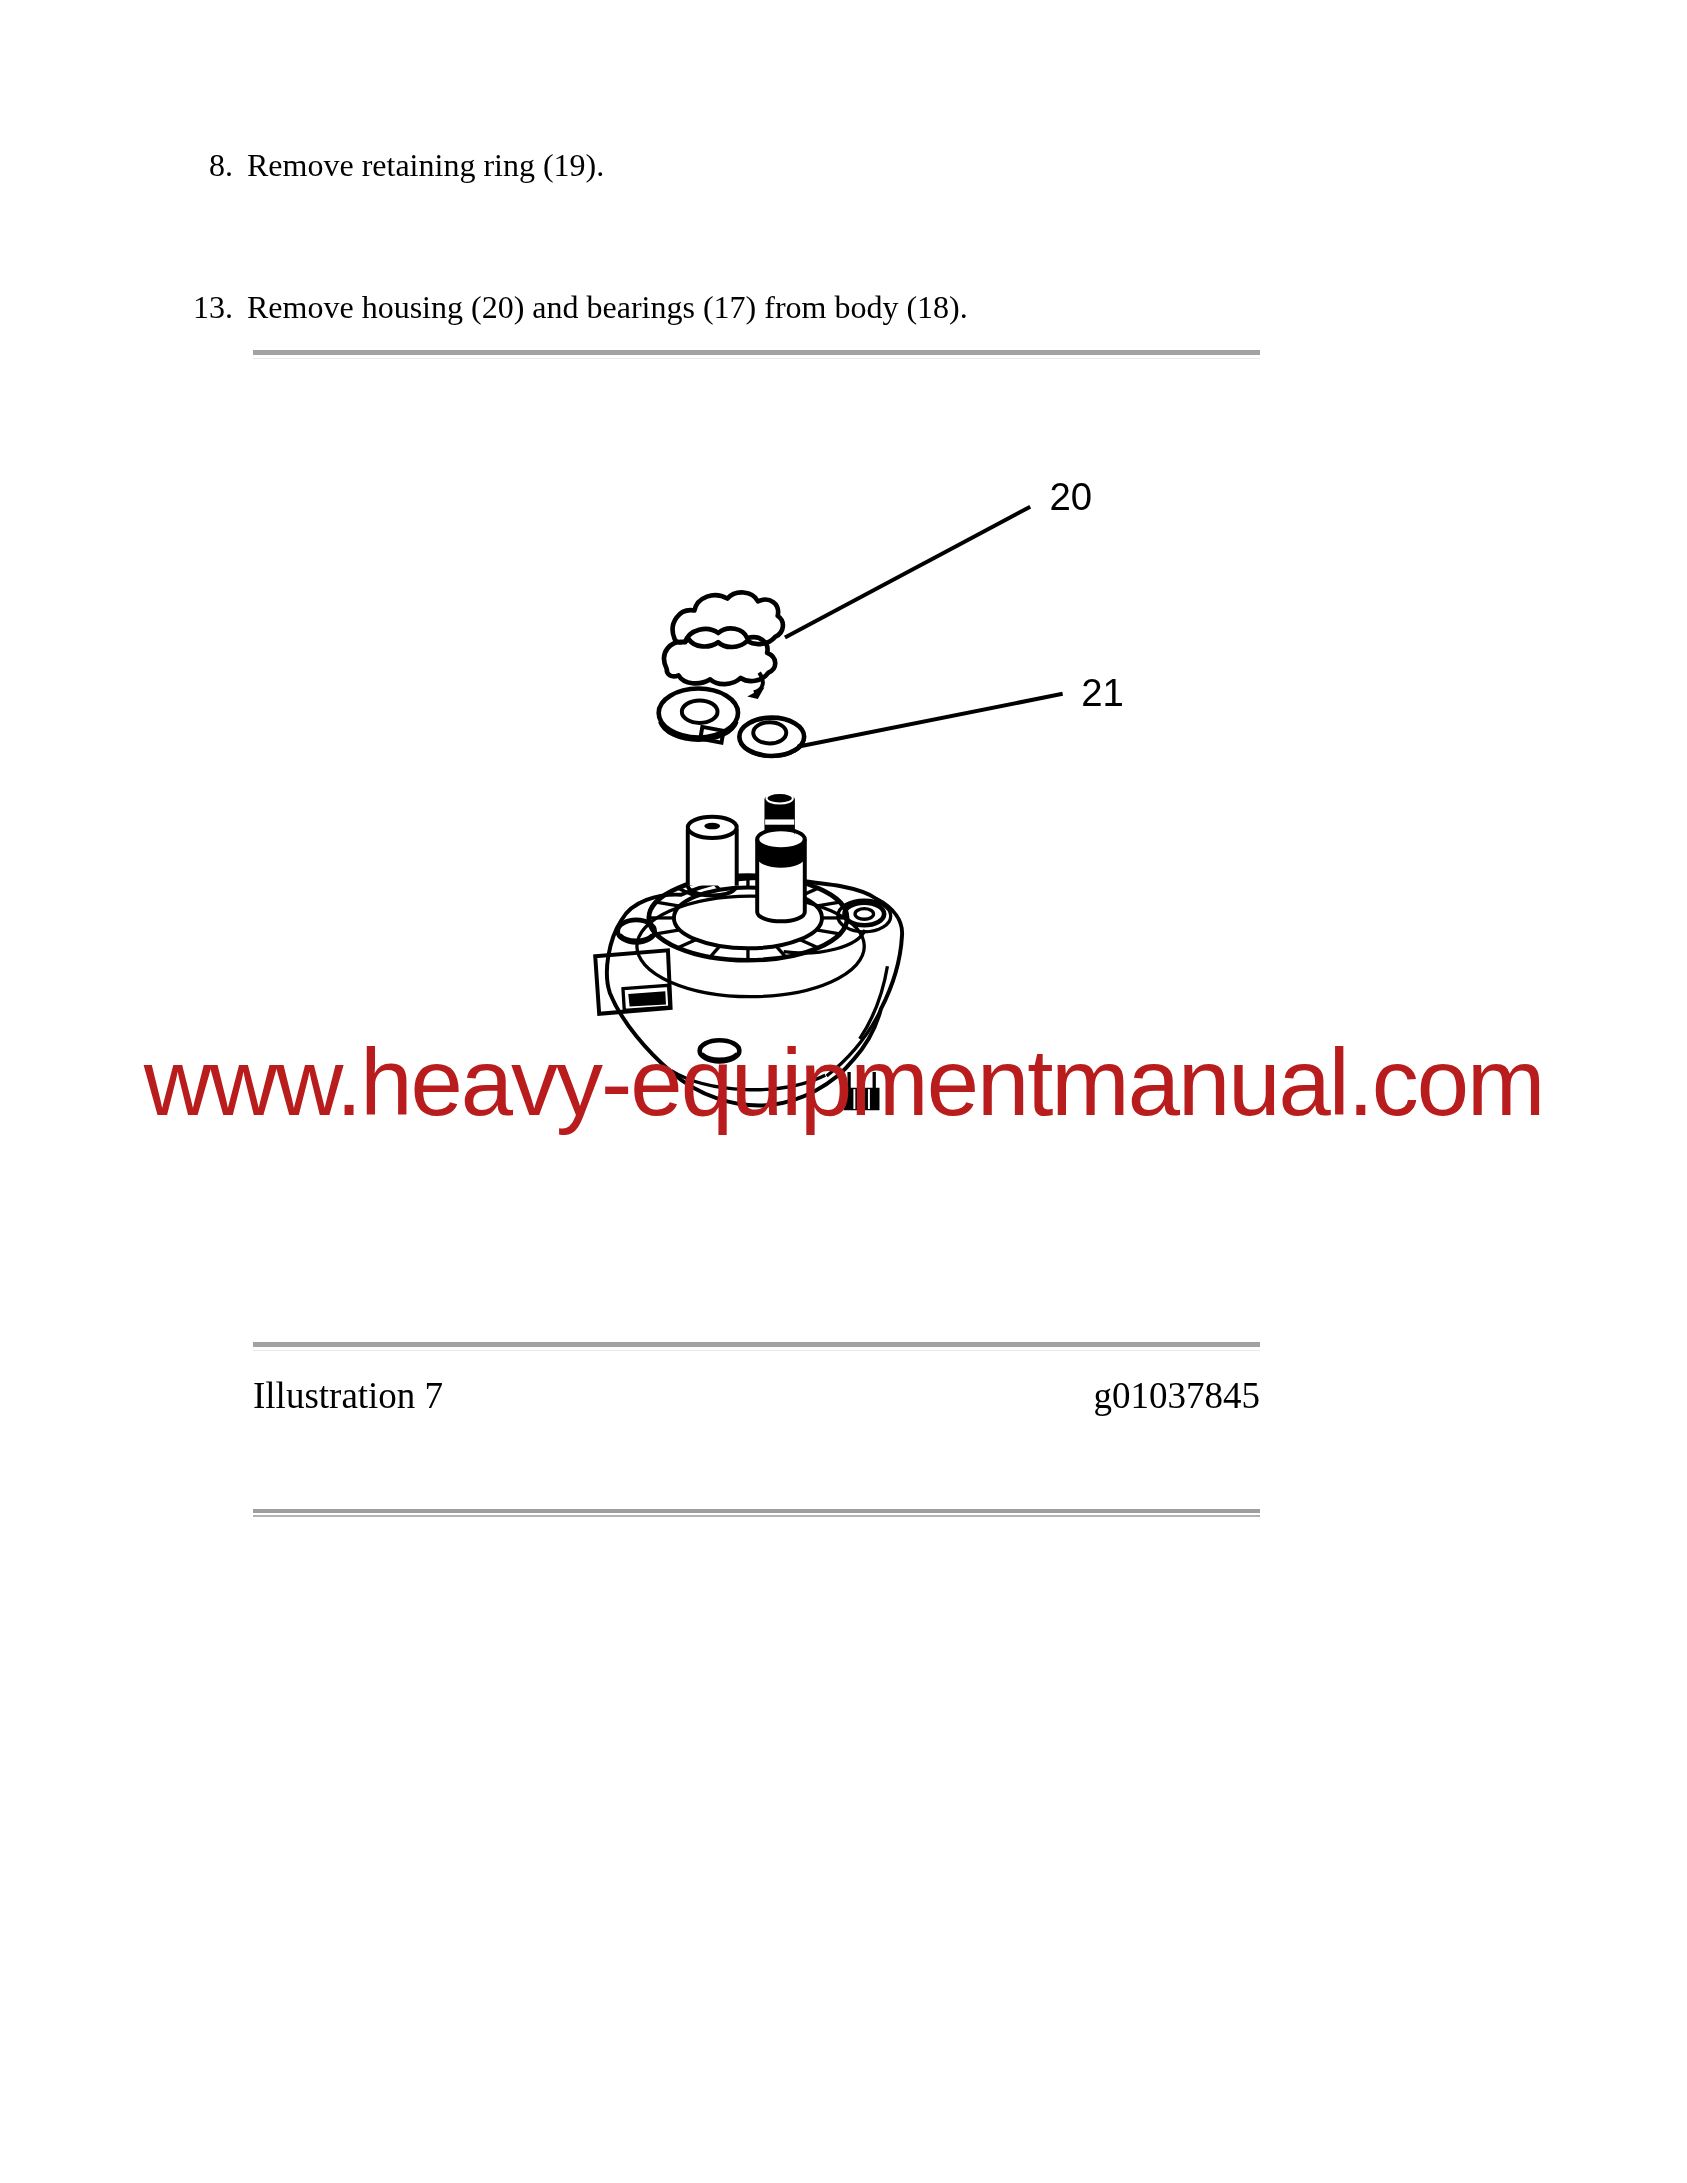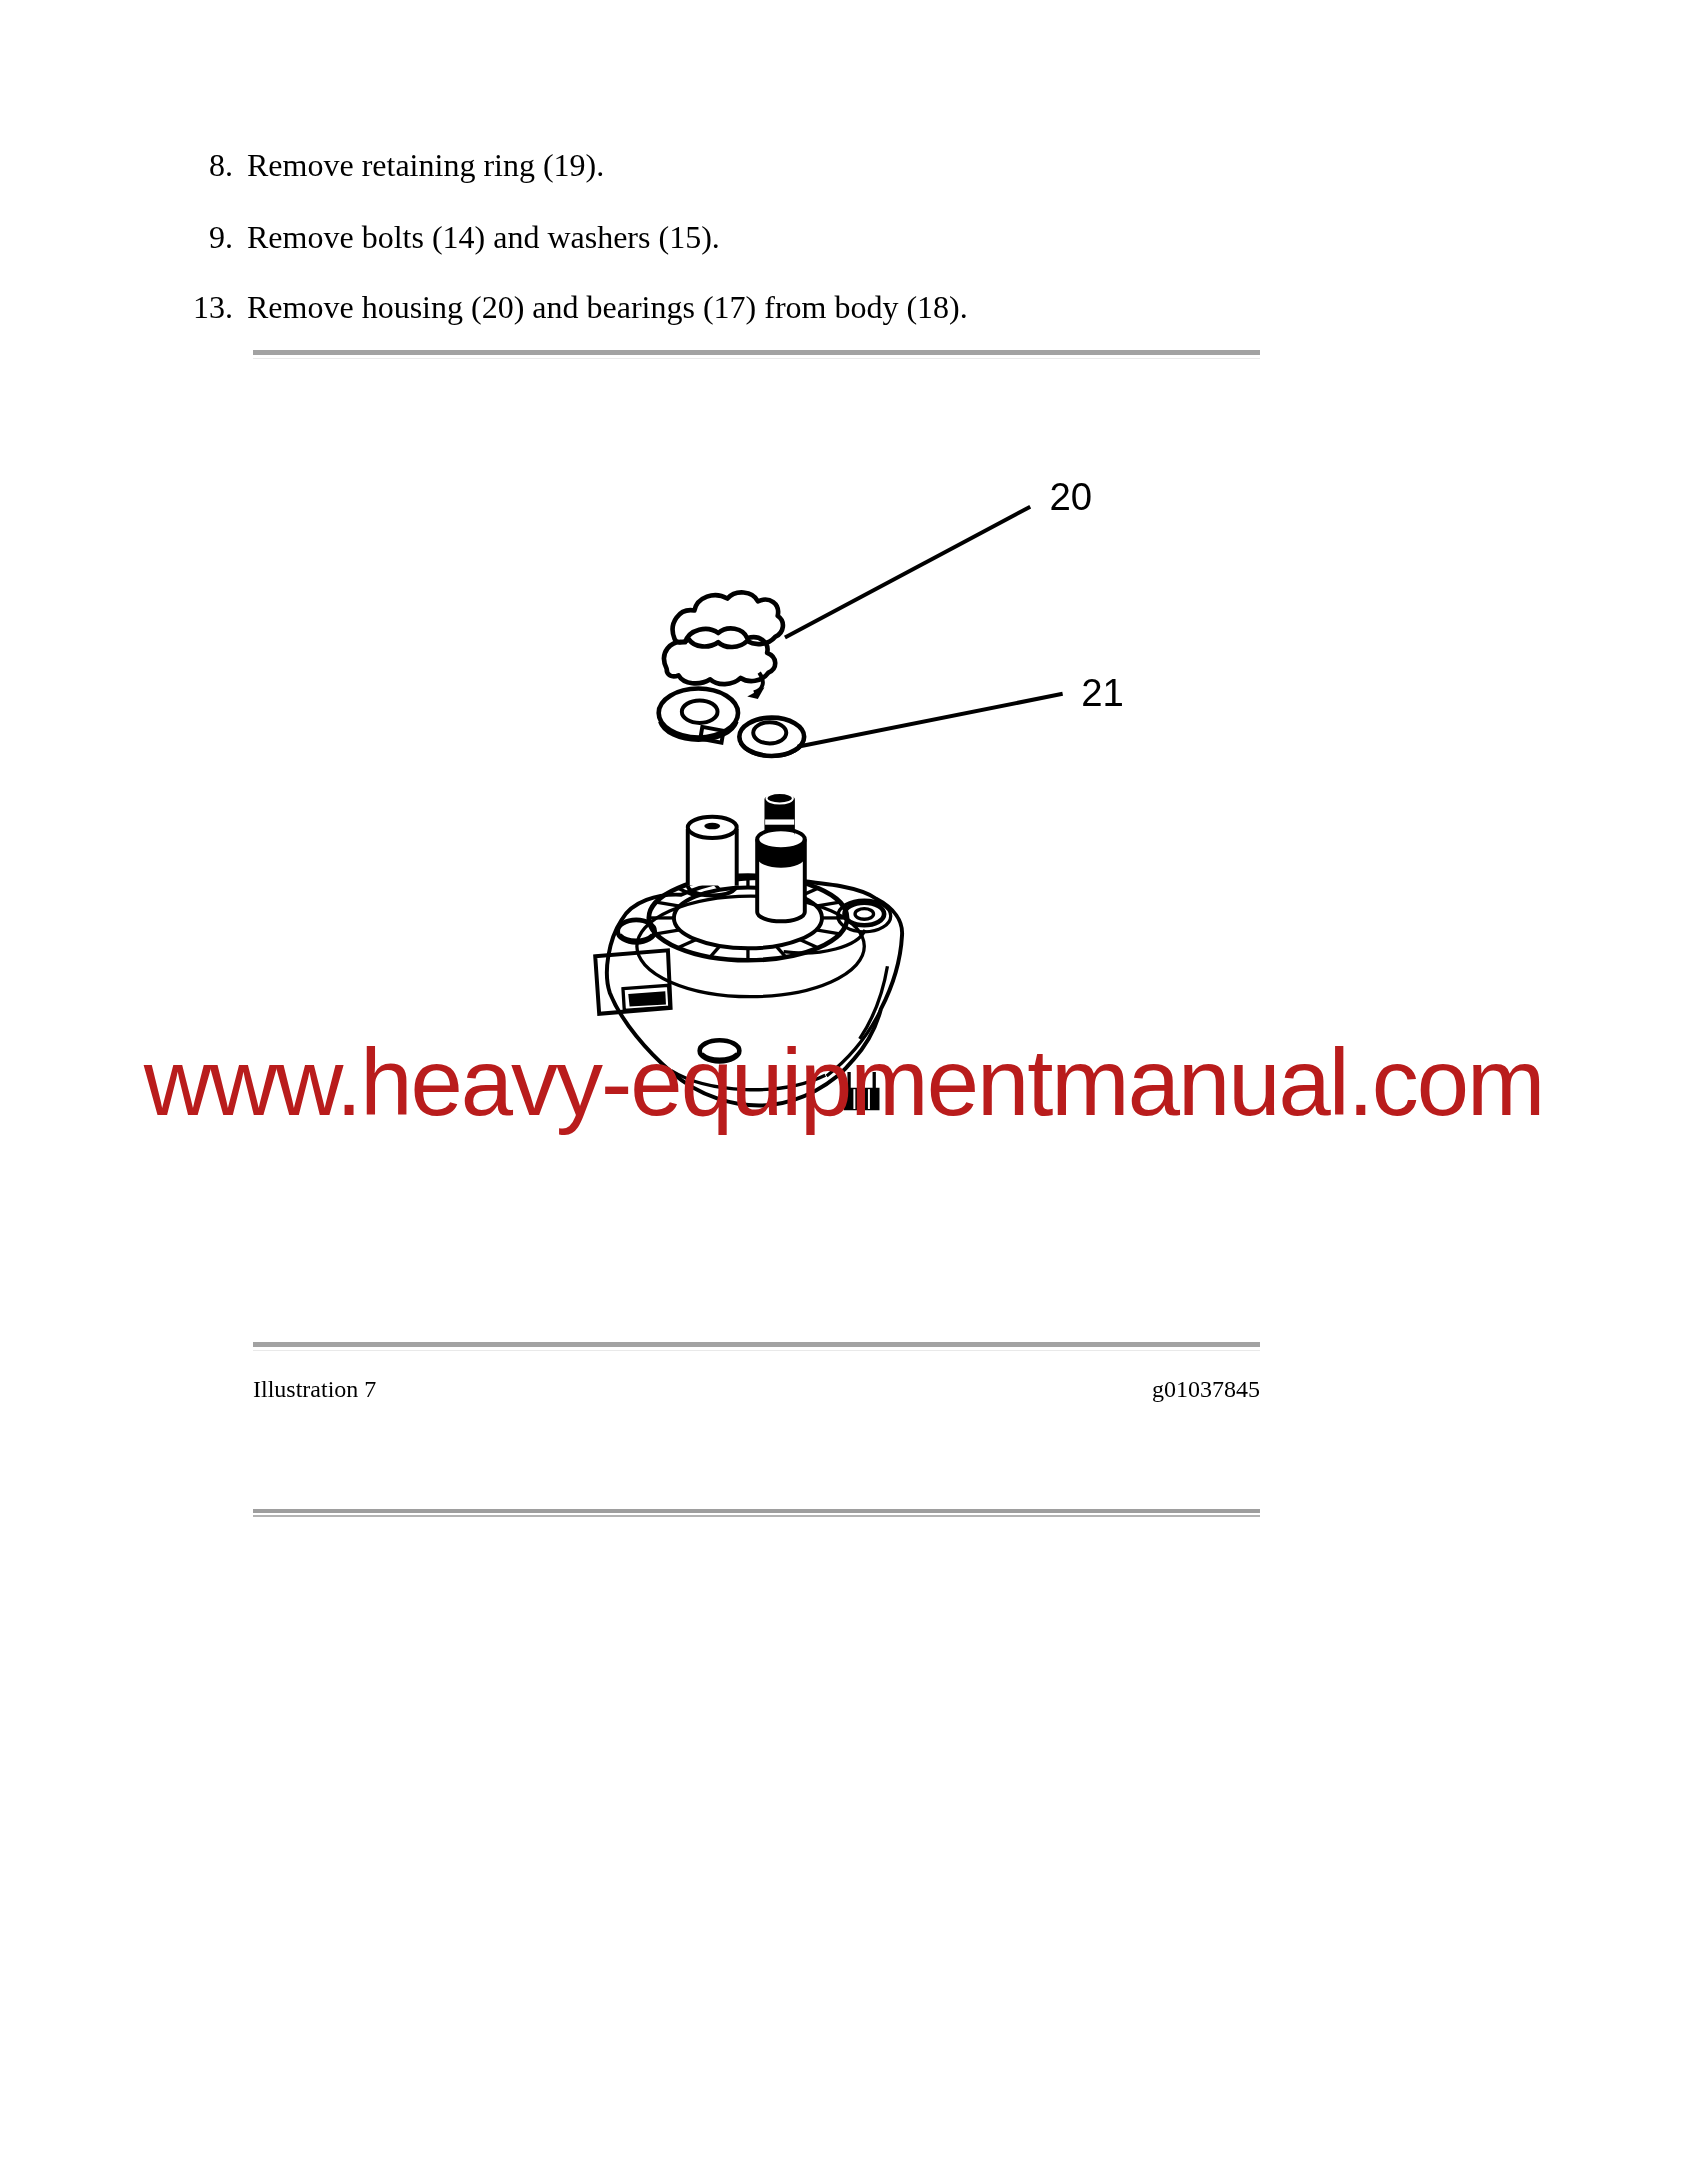--- a/index.html
+++ b/index.html
@@ -43,21 +43,21 @@
     height:1.3px;
     background:#e9e9e9;
   }
   .caption-row{
     position:absolute;
     left:253px;
     width:1007px;
     top:1376px;
     display:flex;
     justify-content:space-between;
-    font-size:24px;
+    font-size:37px;
     line-height:1.1;
     text-align:right;
   }
   .watermark{
     position:absolute;
     left:0;
     top:1036px;
     width:1687px;
     text-align:center;
     font-family:"Liberation Sans", sans-serif;
@@ -84,23 +84,20 @@
 </style>
 </head>
 <body>
 
 <div class="page">
 
   <div class="step" style="top:148px">
     <span class="num">8.</span><span class="txt">Remove retaining ring (19).</span>
   </div>
 
-  <div class="step" style="top:220px">
-    <span class="num">9.</span><span class="txt">Remove bolts (14) and washers (15).</span>
-  </div>
 
   <div class="step" style="top:290px">
     <span class="num">13.</span><span class="txt">Remove housing (20) and bearings (17) from body (18).</span>
   </div>
 
   <div class="divider" style="top:350px"></div>
   <div class="divider-echo" style="top:358px"></div>
 
   <svg class="figure-svg" viewBox="0 0 900 1010">
 

